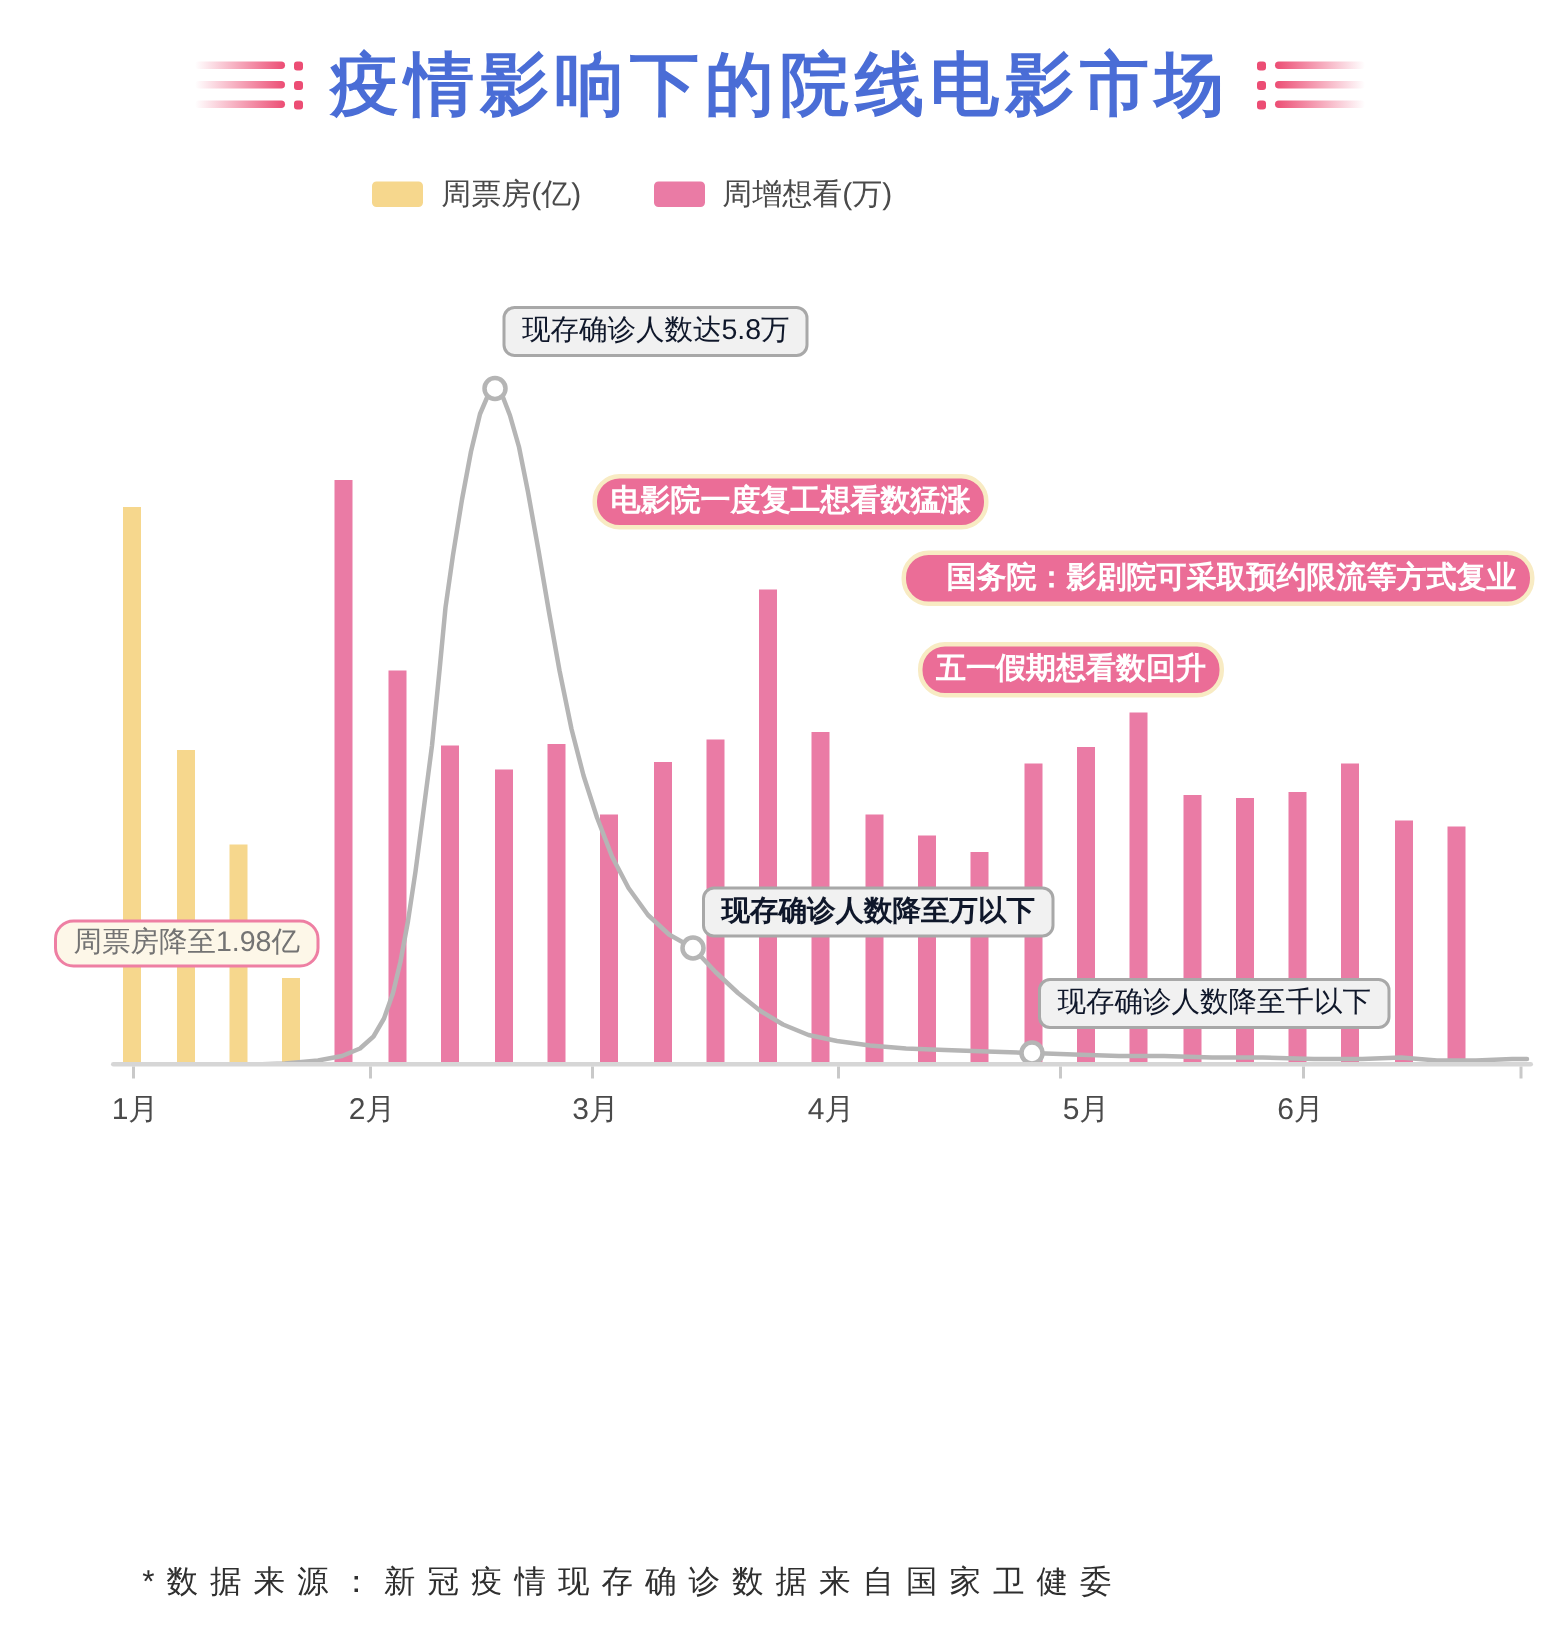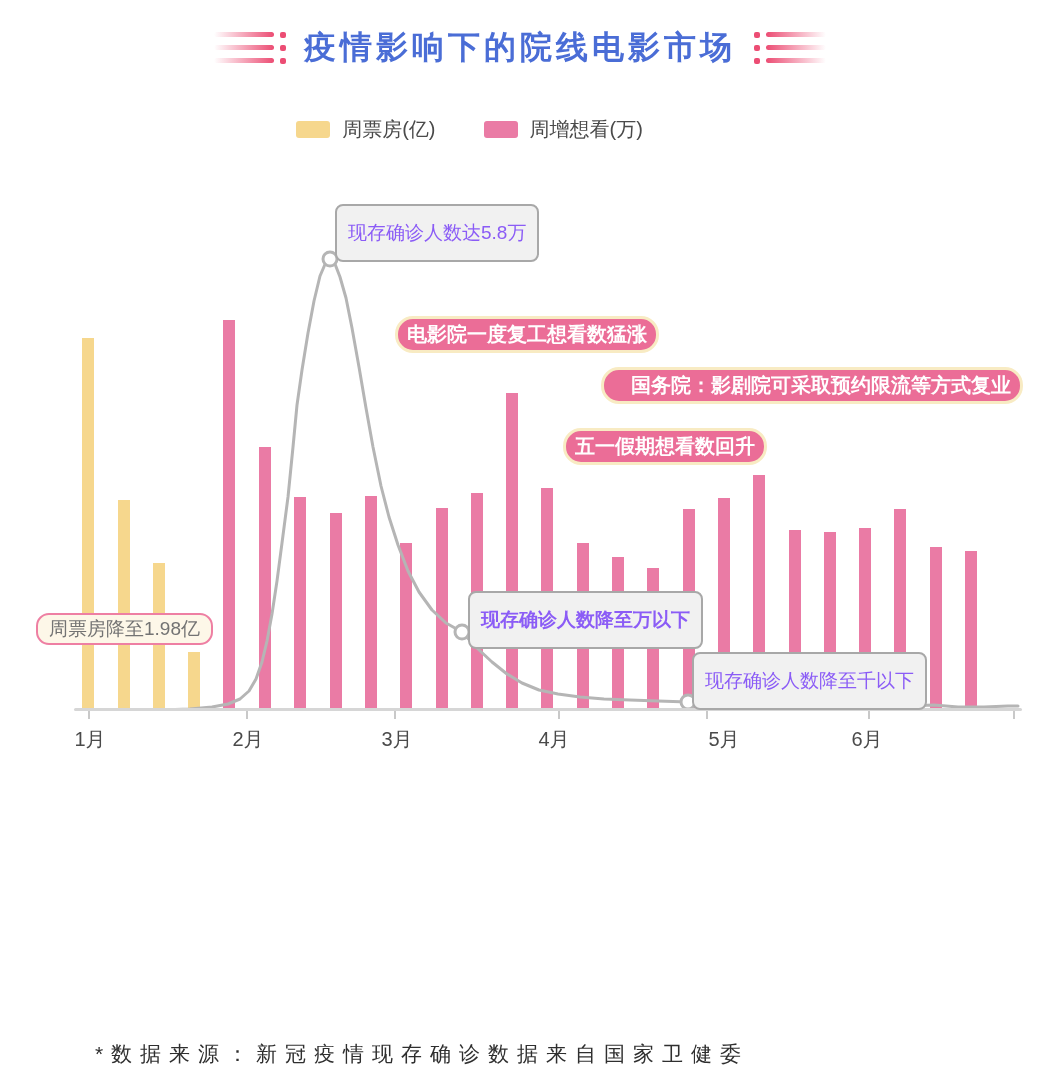--- a/index.html
+++ b/index.html
@@ -1,44 +1,44 @@
 <!DOCTYPE html>
 <html><head>
 <meta charset="utf-8">
 <style>
   html,body{margin:0;padding:0;background:#ffffff;}
   body{font-family:"Liberation Sans","DejaVu Sans",sans-serif;}
   #page{position:relative;width:1040px;height:1090px;background:#fff;overflow:hidden;}
 
   
   .title-row{position:absolute;top:26px;left:0;width:1040px;display:flex;align-items:center;justify-content:center;gap:14px;}
-  .page-title{font-size:32px;font-weight:bold;color:#4a6dd6;letter-spacing:4px;white-space:nowrap;}
+  .page-title{font-size:46px;font-weight:bold;color:#4a6dd6;letter-spacing:4px;white-space:nowrap;}
   .deco svg{display:block;}
 
   
-  .legend{position:absolute;top:116px;left:0;width:843px;display:flex;justify-content:center;align-items:center;gap:48px;margin-left:48px;}
+  .legend{position:absolute;top:116px;left:0;width:843px;display:flex;justify-content:center;align-items:center;gap:48px;}
   .legend-item{display:flex;align-items:center;gap:12px;}
   .swatch{width:34px;height:17px;border-radius:3px;}
   .swatch.yellow{background:#f6d78d;}
   .swatch.pink{background:#ea7ba5;}
   .legend-label{font-size:20px;color:#4a4a4a;}
 
   
   #chart{position:absolute;left:0;top:170px;width:1040px;height:540px;}
   .bar{position:absolute;bottom:0;width:12px;}
   .bar-yellow{background:#f6d78d;}
   .bar-pink{background:#ea7ba5;}
   #line-svg{position:absolute;left:0;top:0;width:1040px;height:540px;pointer-events:none;}
   #axis{position:absolute;left:74px;top:538px;width:948px;height:3px;background:#d6d6d6;border-radius:2px;}
   .tick{position:absolute;top:541px;width:2px;height:8px;background:#c9c9c9;}
   .month-label{position:absolute;top:556px;transform:translateX(-50%);font-size:20px;color:#4a4a4a;white-space:nowrap;}
 
   
   .anno{position:absolute;white-space:nowrap;line-height:1.25;}
-  .anno.gray{background:#f1f1f1;border:2px solid #a8a8a8;border-radius:8px;color:#8b5cf6;font-size:19px;padding:15px 11px;}
+  .anno.gray{background:#f1f1f1;border:2px solid #a8a8a8;border-radius:8px;color:#0f172a;font-size:19px;padding:3px 11px;}
   .anno.pink{background:#eb6d97;border:3px solid #f8ebc3;border-radius:18px;color:#ffffff;font-size:20px;font-weight:bold;padding:3px 9px;}
   .anno.cream{background:#fdf7e8;border:2px solid #ee7fa3;border-radius:13px;color:#737373;font-size:19px;padding:2px 11px;}
 
   
   #paragraph{position:absolute;left:62px;top:818px;width:928px;font-size:25px;line-height:47px;color:#1e1e1e;letter-spacing:1.5px;text-align:justify;}
   #paragraph b{font-weight:bold;color:#111;}
   #footnote{position:absolute;left:0;top:1040px;width:844px;text-align:center;font-size:21px;letter-spacing:8px;color:#2f2f2f;}
 </style>
 </head>
 <body>
@@ -144,21 +144,21 @@
         <div class="month-label" style="left: 248px;">2月</div>
         <div class="month-label" style="left: 397px;">3月</div>
         <div class="month-label" style="left: 554px;">4月</div>
         <div class="month-label" style="left: 724px;">5月</div>
         <div class="month-label" style="left: 867px;">6月</div>
       </div>
     <div id="annos">
         <div class="anno gray" style="left: 335px; top: 34px;">现存确诊人数达5.8万</div>
         <div class="anno pink" style="left: 395px; top: 146px;">电影院一度复工想看数猛涨</div>
         <div class="anno pink" style="left: 601px; top: 197px; padding-left: 27px;">国务院：影剧院可采取预约限流等方式复业</div>
-        <div class="anno pink" style="left: 563px; top: 258px;">五一假期想看数回升</div>
+        <div class="anno pink" style="left: 612px; top: 258px;">五一假期想看数回升</div>
         <div class="anno gray" style="left: 468px; top: 421px; font-weight: bold;">现存确诊人数降至万以下</div>
         <div class="anno gray" style="left: 692px; top: 482px;">现存确诊人数降至千以下</div>
         <div class="anno cream" style="left: 36px; top: 443px;">周票房降至1.98亿</div>
       </div>
   </div>
 
 
   <div id="footnote">*数据来源：新冠疫情现存确诊数据来自国家卫健委</div>
 
 </div>

